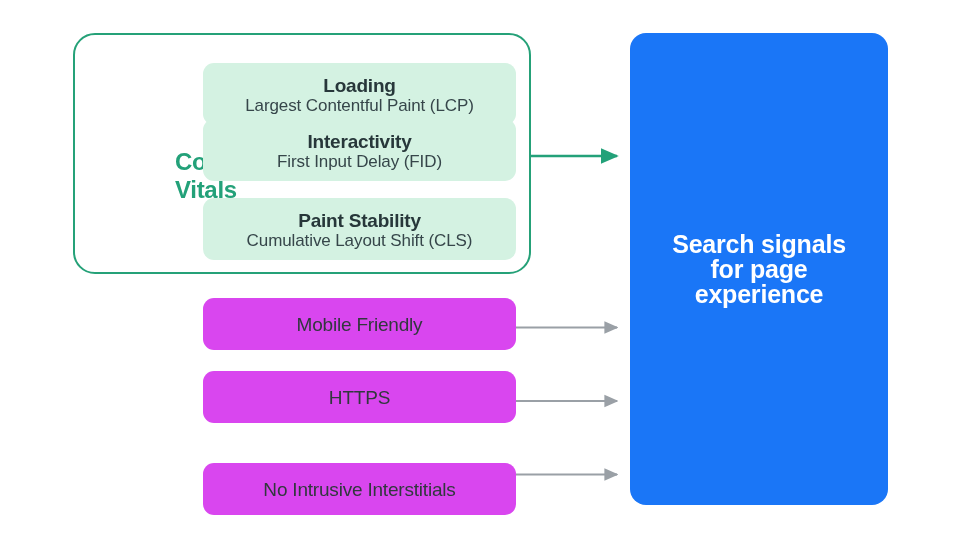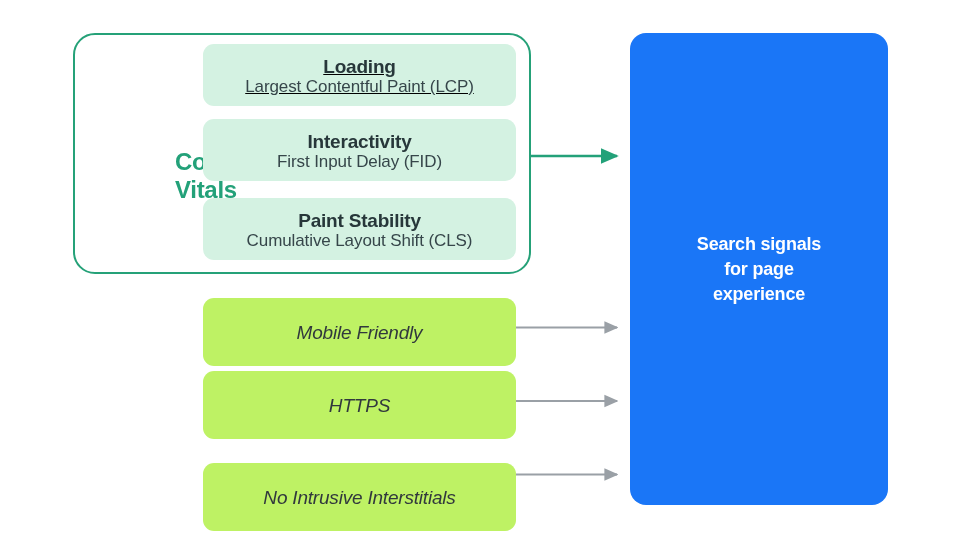--- a/index.html
+++ b/index.html
@@ -54,21 +54,21 @@
     left: 203px;
     width: 313px;
     height: 62px;
     background: #d4f2e2;
     border-radius: 11px;
     display: flex;
     flex-direction: column;
     align-items: center;
     justify-content: center;
   }
-  .metric-card.m0 { top: 44px; text-decoration: underline; }
+  .metric-card.m0 { top: 63px; }
   .metric-card.m1 { top: 119px; }
   .metric-card.m2 { top: 198px; }
 
   .metric-title {
     color: #27373a;
     font-size: 19px;
     font-weight: bold;
     line-height: 23px;
     letter-spacing: -0.2px;
   }
@@ -79,27 +79,26 @@
     line-height: 16px;
     margin-top: 1px;
     letter-spacing: -0.1px;
   }
 
   
   .signal-card {
     position: absolute;
     left: 203px;
     width: 313px;
-    height: 68px;
-    background: #bef264;
+    height: 52px;
+    background: #d946ef;
     border-radius: 11px;
     display: flex;
     align-items: center;
     justify-content: center;
-    font-style: italic;
   }
   .signal-card.s0 { top: 298px; }
   .signal-card.s1 { top: 371px; }
   .signal-card.s2 { top: 445px; margin-top: 18px; }
 
   .signal-title {
     color: #31383d;
     font-size: 19px;
     font-weight: normal;
     line-height: 23px;
@@ -114,21 +113,21 @@
     width: 258px;
     height: 472px;
     background: #1a76f7;
     border-radius: 16px;
     display: flex;
     align-items: center;
     justify-content: center;
   }
   .dest-text {
     color: #ffffff;
-    font-size: 18px;
+    font-size: 25px;
     font-weight: bold;
     line-height: 25px;
     text-align: center;
     letter-spacing: -0.2px;
     white-space: pre-line;
     padding: 0 20px;
   }
 
   
   .arrows {

